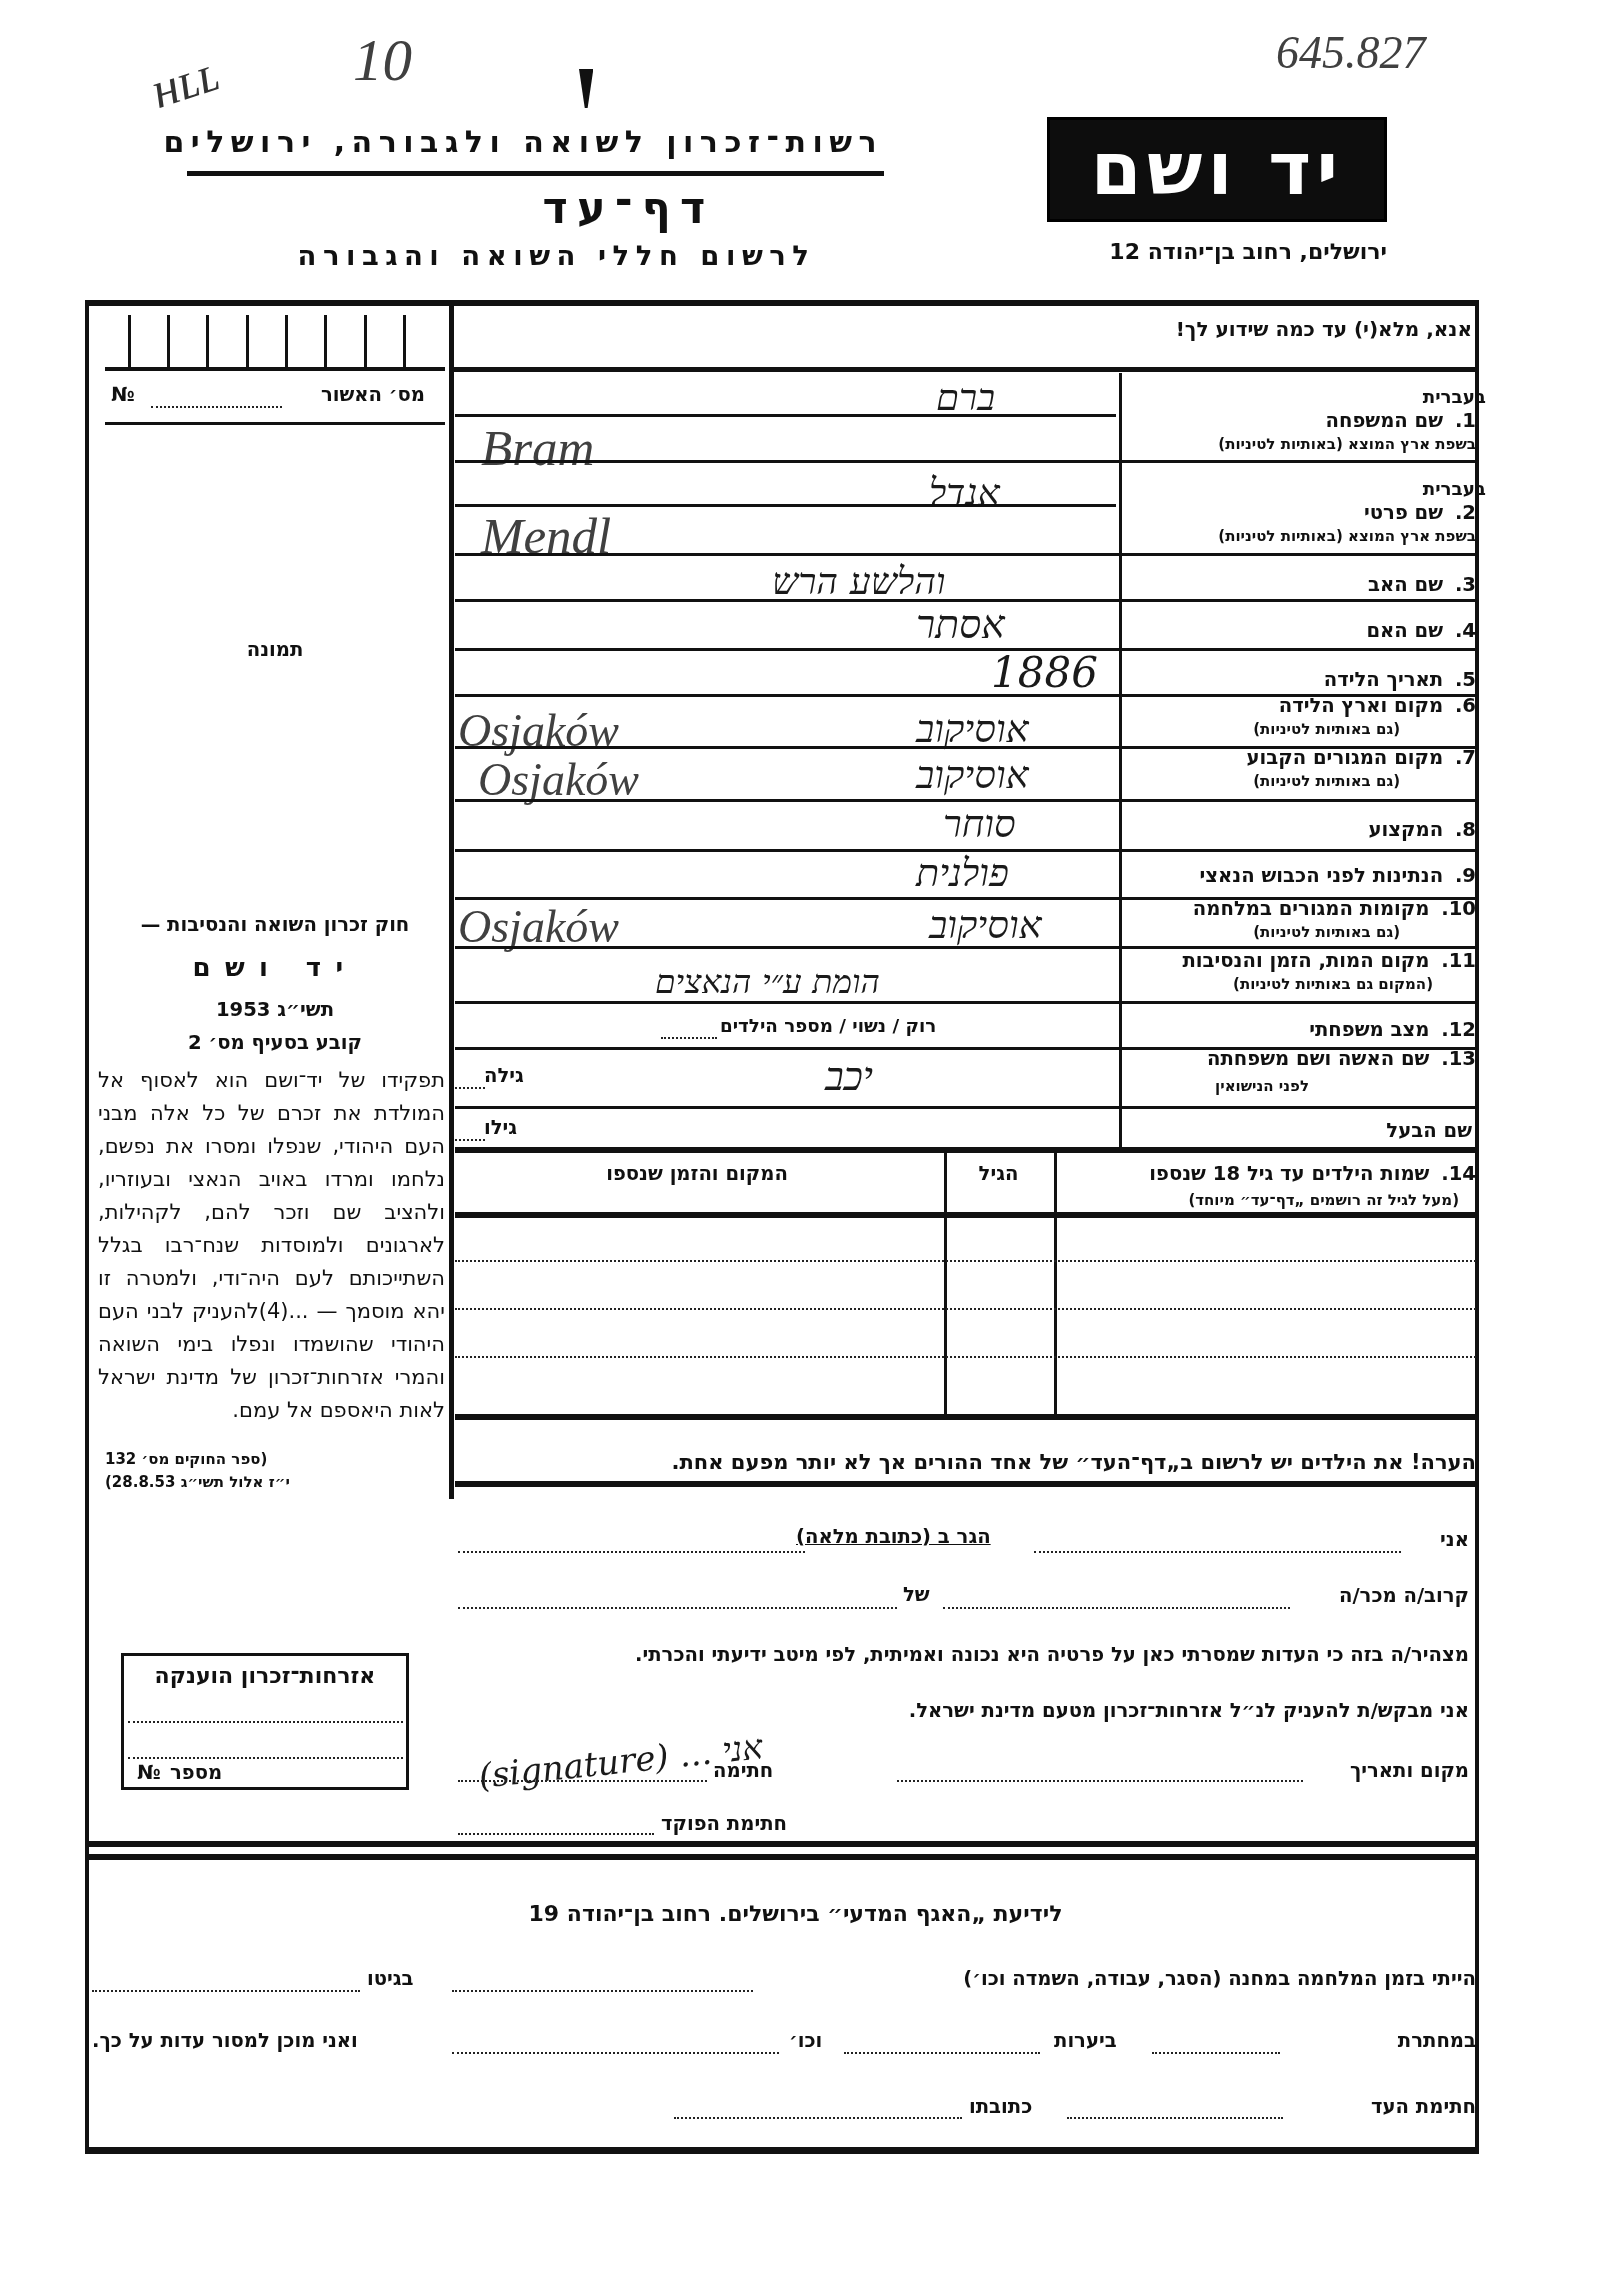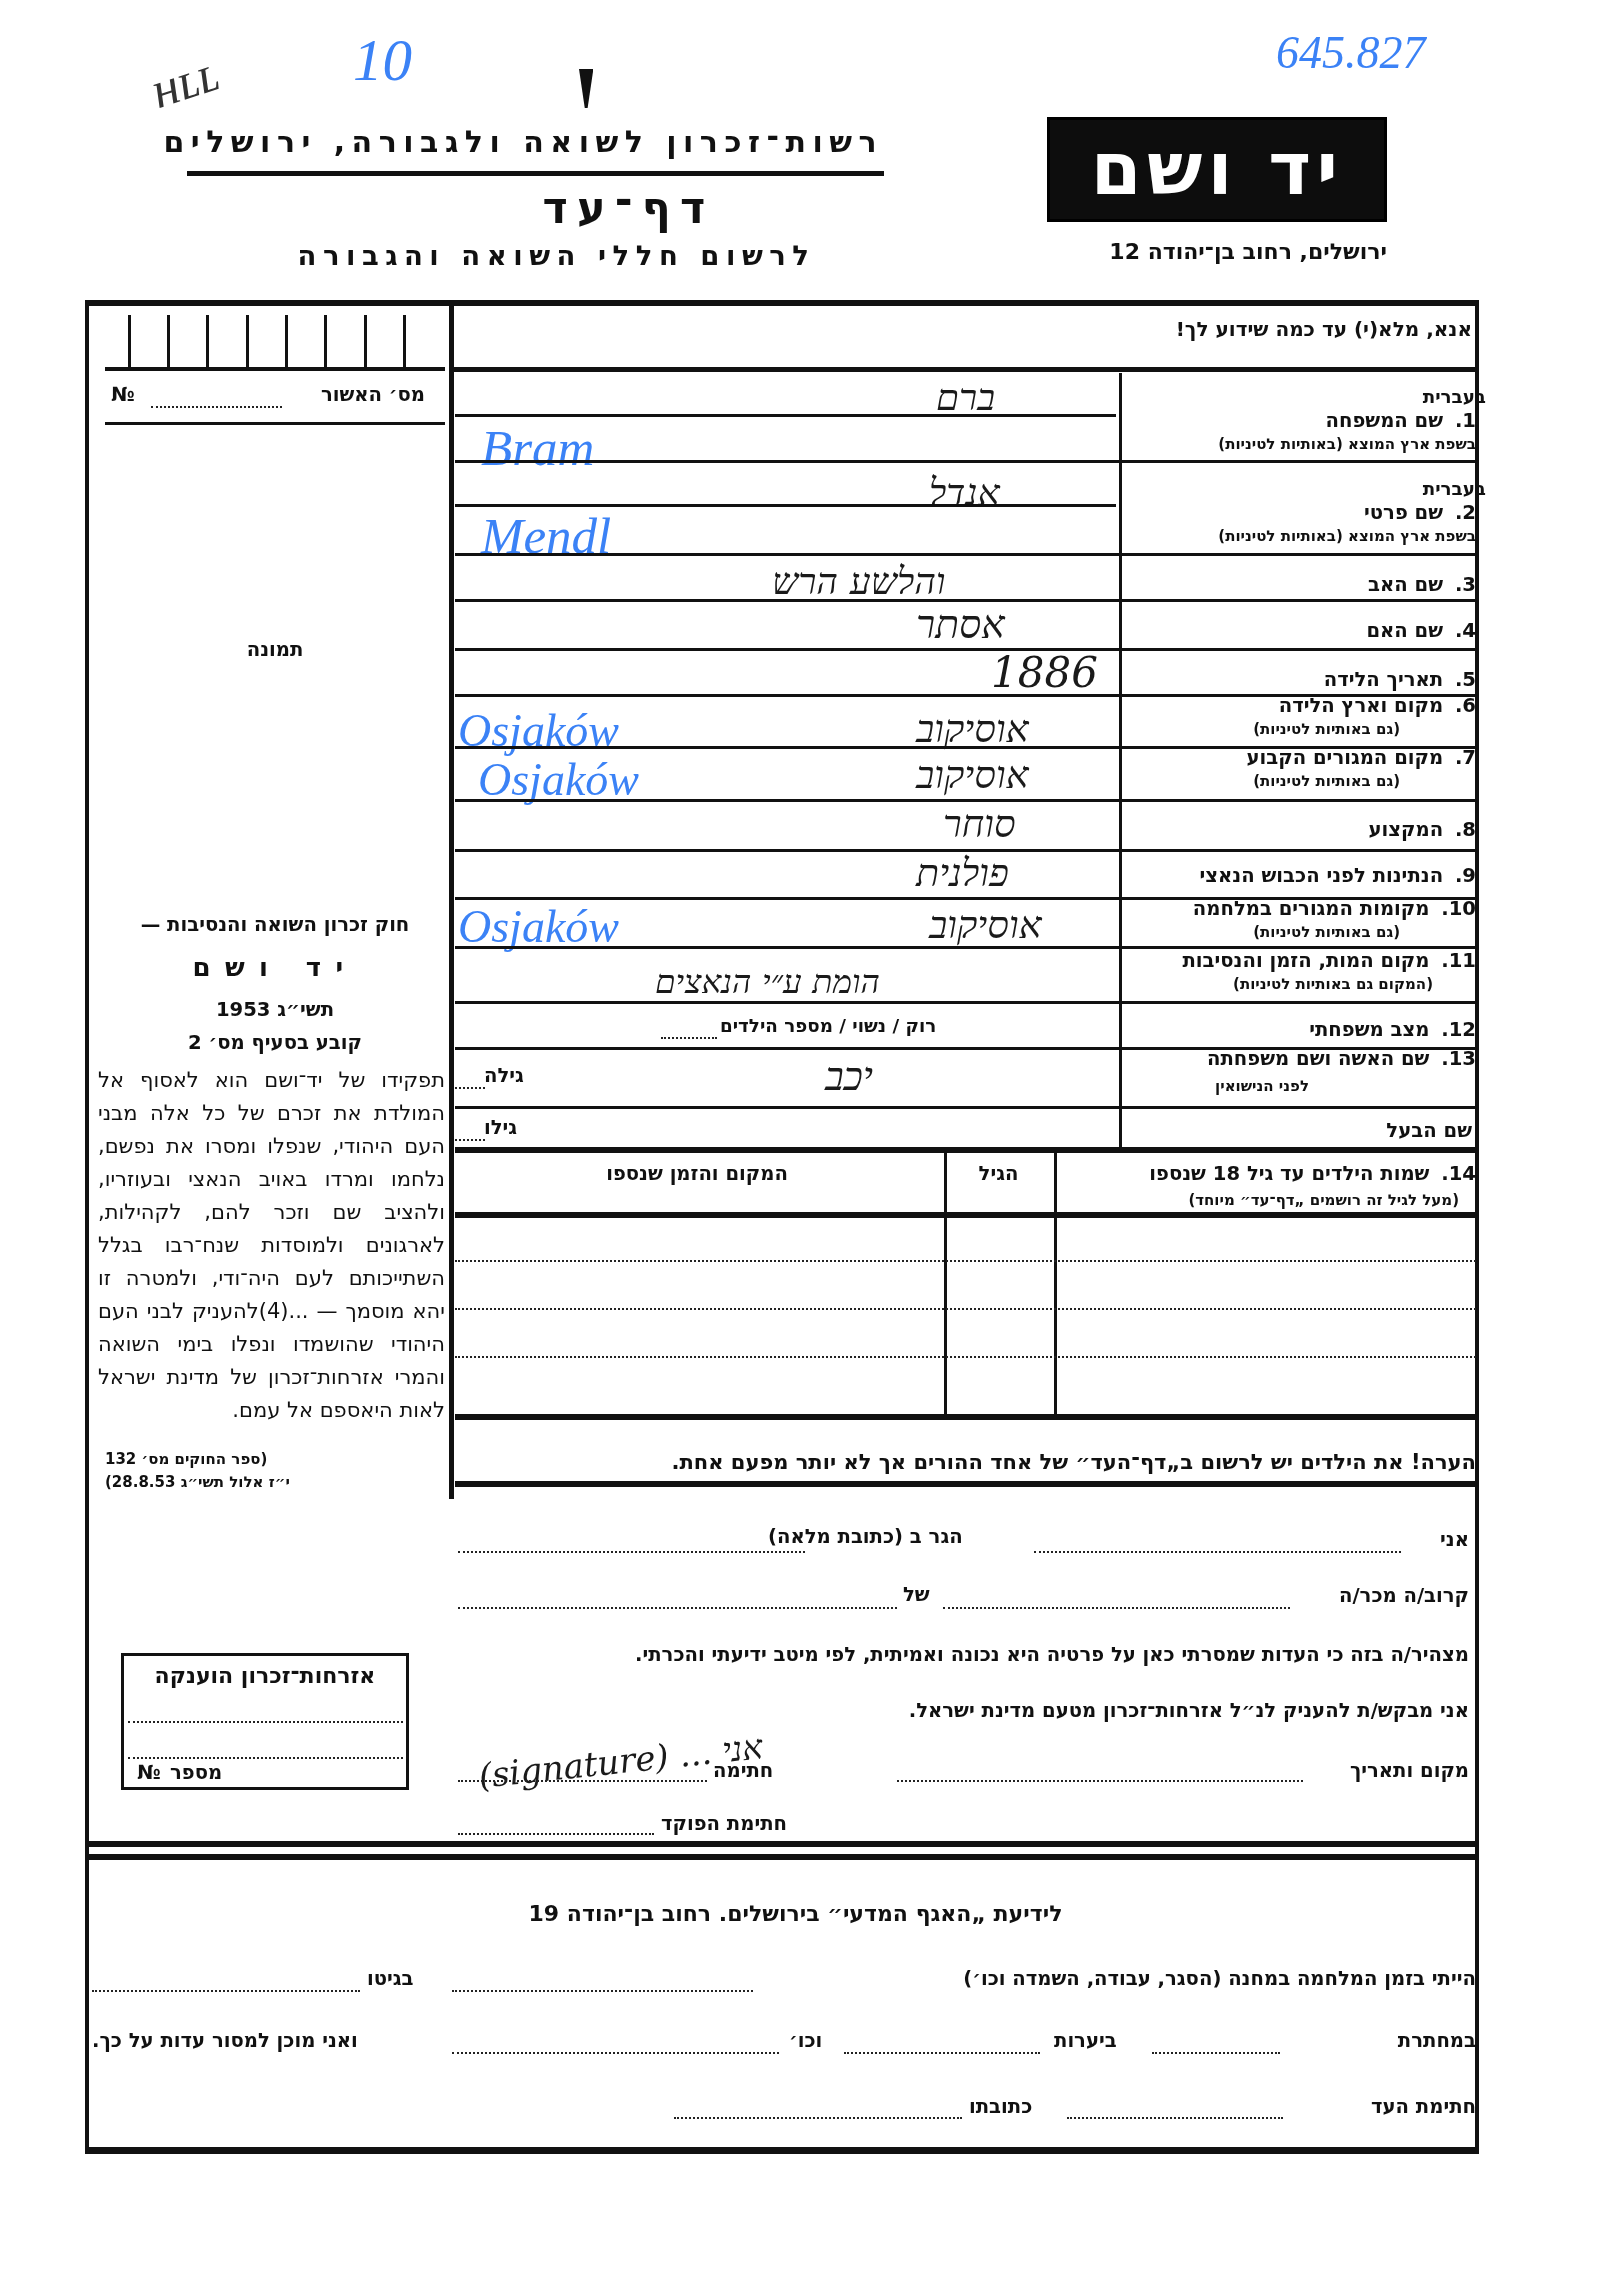--- a/index.html
+++ b/index.html
@@ -1,20 +1,20 @@
 <!DOCTYPE html>
 <html lang="he" dir="rtl" style="font-size:10.5px"><head>
   <meta charset="utf-8">
   <style>
     * { box-sizing: border-box; margin: 0; padding: 0; }
     html, body { width: 1623px; height: 2295px; background: #ffffff; }
     body { position: relative; font-family: "DejaVu Sans", sans-serif; color: #111; overflow: hidden; }
     .abs { position: absolute; }
     .hand { font-family: "DejaVu Serif", serif; font-style: italic; color: #1a1a1a; font-weight: normal; }
-    .hand-lat { font-family: "Liberation Serif", serif; font-style: italic; color: #3b82f6; }
+    .hand-lat { font-family: "Liberation Serif", serif; font-style: italic; color: #404040; }
     .hline { position: absolute; height: 2.6px; background: #111; }
     .hline.thick { height: 5.9px; }
     .vline { position: absolute; width: 2.6px; background: #111; }
     .vline.thick { width: 5.2px; }
     .dots { position: absolute; border-bottom: 2.6px dotted #222; height: 0; }
     .label { font-size: 19.6px; font-weight: bold; white-space: nowrap; }
     .sublabel { font-size: 15px; font-weight: bold; white-space: nowrap; }
     .num { display: inline-block; margin-left: 11.8px; }
 
     
@@ -173,21 +173,21 @@
 <div class="abs law-title" style="left:105px; top:913px; width:340px;">חוק זכרון השואה והנסיבות —</div>
 <div class="abs yadvashem-small" style="left:105px; top:952px; width:340px;">יד ושם</div>
 <div class="abs law-title" style="left:105px; top:998px; width:340px;">תשי״ג 1953</div>
 <div class="abs law-title" style="left:105px; top:1031px; width:340px;">קובע בסעיף מס׳ 2</div>
 <div class="abs law-text" style="left:98px; top:1064px; width:347px;">תפקידו של יד־ושם הוא לאסוף אל המולדת את זכרם של כל אלה מבני העם היהודי, שנפלו ומסרו את נפשם, נלחמו ומרדו באויב הנאצי ובעוזריו, ולהציב שם וזכר להם, לקהילות, לארגונים ולמוסדות שנח־רבו בגלל השתייכותם לעם היה־ודי, ולמטרה זו יהא מוסמך — ...(4)להעניק לבני העם היהודי שהושמדו ונפלו בימי השואה והמרי אזרחות־זכרון של מדינת ישראל לאות היאספם אל עמם.</div>
 <div class="abs sublabel" style="left:105px; top:1450px; direction:rtl;">(ספר החוקים מס׳ 132</div>
 <div class="abs sublabel" style="left:105px; top:1473px; direction:rtl;">י״ז אלול תשי״ג 28.8.53)</div>
 
 <div class="abs label" style="right:154px; top:1528px;">אני</div>
 <div class="dots" style="left:1034px; top:1551px; width:367px;"></div>
-<div class="abs label" style="left:768px; top:1525px;">הגר ב (כתובת מלאה)</div>
+<div class="abs label" style="left:796px; top:1525px;text-decoration:underline;">הגר ב (כתובת מלאה)</div>
 <div class="dots" style="left:458px; top:1551px; width:347px;"></div>
 
 <div class="abs label" style="right:154px; top:1584px;">קרוב/ה מכר/ה</div>
 <div class="dots" style="left:943px; top:1607px; width:347px;"></div>
 <div class="abs label" style="left:903px; top:1583px;">של</div>
 <div class="dots" style="left:458px; top:1607px; width:439px;"></div>
 
 <div class="abs label" style="right:154px; top:1643px;">מצהיר/ה בזה כי העדות שמסרתי כאן על פרטיה היא נכונה ואמיתית, לפי מיטב ידיעתי והכרתי.</div>
 <div class="abs label" style="right:154px; top:1699px;">אני מבקש/ת להעניק לנ״ל אזרחות־זכרון מטעם מדינת ישראל.</div>
 

